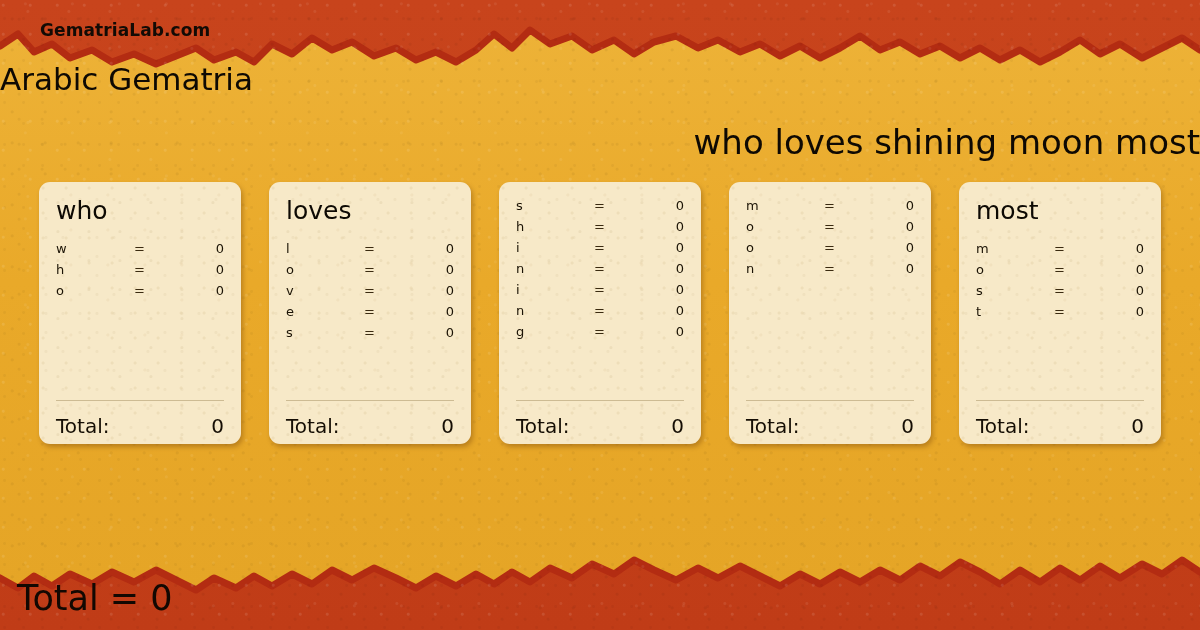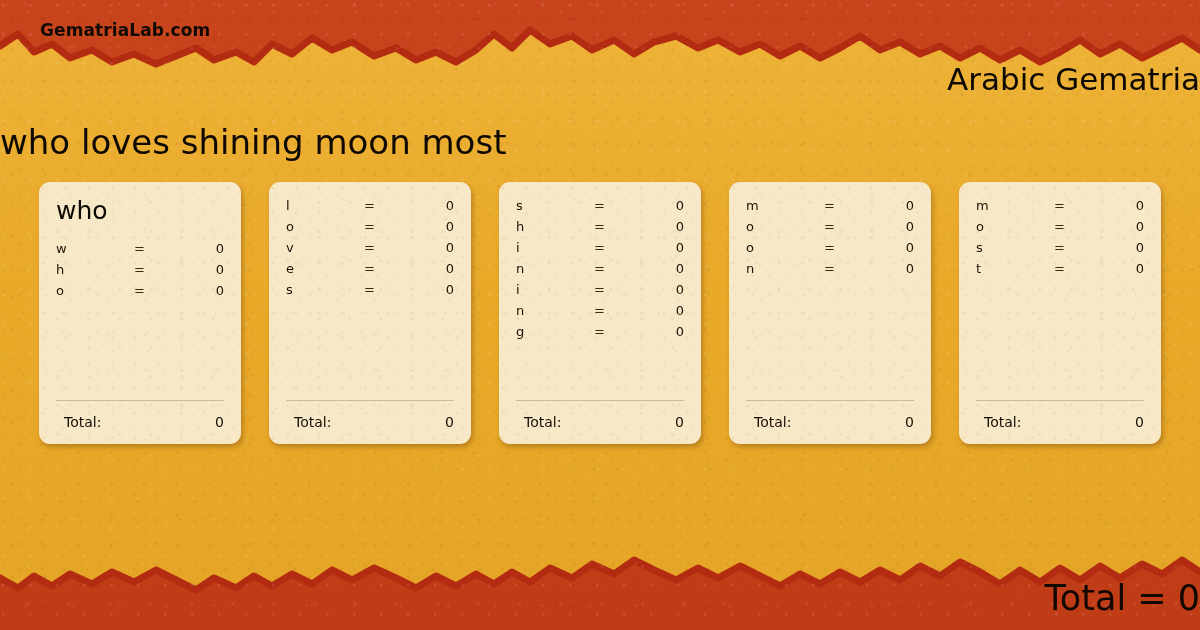--- a/index.html
+++ b/index.html
@@ -49,45 +49,46 @@
     font-size: 17px;
     color: #120b05;
     letter-spacing: .1px;
     white-space: nowrap;
     font-weight: bold;
   }
 
   .page-title {
     position: absolute;
     top: 61px; left: 0; width: 1200px;
-    text-align: right;
+    text-align: left;
     font-size: 31px;
     font-weight: 400;
     color: #0e0903;
     white-space: nowrap;
   }
 
   .page-subtitle {
     position: absolute;
     top: 122px; left: 0; width: 1200px;
-    text-align: left;
+    text-align: right;
     font-size: 34px;
     font-weight: 400;
     color: #0e0903;
     white-space: nowrap;
   }
 
   .grand-total {
     position: absolute;
     bottom: 12px; left: 0; width: 1200px;
-    text-align: right;
+    text-align: left;
     font-size: 35px;
     font-weight: 400;
     color: #120802;
     white-space: nowrap;
+    padding-left: 17px;
   }
 
   
   #cards {
     position: absolute;
     left: 39px;
     top: 182px;
     width: 1122px;
     height: 296px;
     display: flex;
@@ -153,27 +154,26 @@
     height: 1px;
     background: #cdbb93;
     margin: 0 0 0 0;
     position: relative;
     z-index: 1;
   }
 
   .card-total {
     display: flex;
     align-items: baseline;
-    font-size: 14px;
+    font-size: 20px;
     color: #150e04;
     height: 43px;
     padding-top: 13px;
     position: relative;
     z-index: 1;
-    margin-left: 8px;
   }
 
   .ct-label { flex: 1 1 auto; }
   .ct-value { flex: 0 0 auto; text-align: right; }
 </style>
 </head>
 <body>
 
 <div id="bg-stage">
   <svg id="bg-svg" viewBox="0 0 1200 630" preserveAspectRatio="none" xmlns="http://www.w3.org/2000/svg">
@@ -258,20 +258,21 @@
         </div>
       </div>
       <div class="card-divider"></div>
       <div class="card-total">
         <span class="ct-label">Total:</span>
         <span class="ct-value">0</span>
       </div>
     </div>
     <div class="word-card">
       <div class="card-noise"></div>
+      <div class="card-word">loves</div>
       <div class="letter-rows">
         <div class="letter-row">
           <span class="lr-letter">l</span>
           <span class="lr-eq">=</span>
           <span class="lr-value">0</span>
         </div>
         <div class="letter-row">
           <span class="lr-letter">o</span>
           <span class="lr-eq">=</span>
           <span class="lr-value">0</span>
@@ -368,20 +369,21 @@
         </div>
       </div>
       <div class="card-divider"></div>
       <div class="card-total">
         <span class="ct-label">Total:</span>
         <span class="ct-value">0</span>
       </div>
     </div>
     <div class="word-card">
       <div class="card-noise"></div>
+      <div class="card-word">most</div>
       <div class="letter-rows">
         <div class="letter-row">
           <span class="lr-letter">m</span>
           <span class="lr-eq">=</span>
           <span class="lr-value">0</span>
         </div>
         <div class="letter-row">
           <span class="lr-letter">o</span>
           <span class="lr-eq">=</span>
           <span class="lr-value">0</span>

